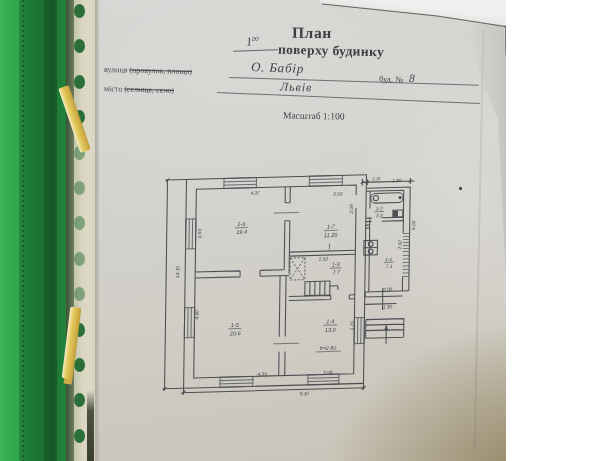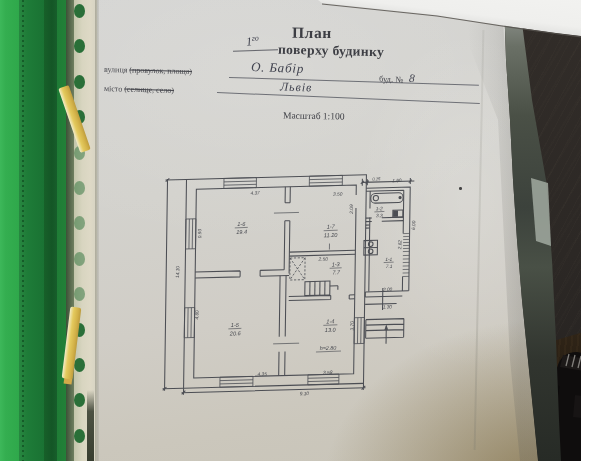--- a/index.html
+++ b/index.html
@@ -1,16 +1,16 @@
 <!DOCTYPE html>
 <html><head>
 <meta charset="utf-8">
 <style>
   html,body{margin:0;padding:0;}
-  #scene{position:relative;width:581px;height:461px;overflow:hidden;
+  #scene{position:relative;width:506px;height:461px;overflow:hidden;
     background:#2a2522;font-family:"Liberation Sans",sans-serif;text-align:center;}
   .abs{position:absolute;}
 </style>
 </head>
 <body>
 <div id="scene">
 
   <div class="abs" style="left:0;top:0;width:614px;height:461px;
     background:
       repeating-linear-gradient(118deg, rgba(150,135,110,0.035) 0 1px, rgba(0,0,0,0) 1px 9px),

